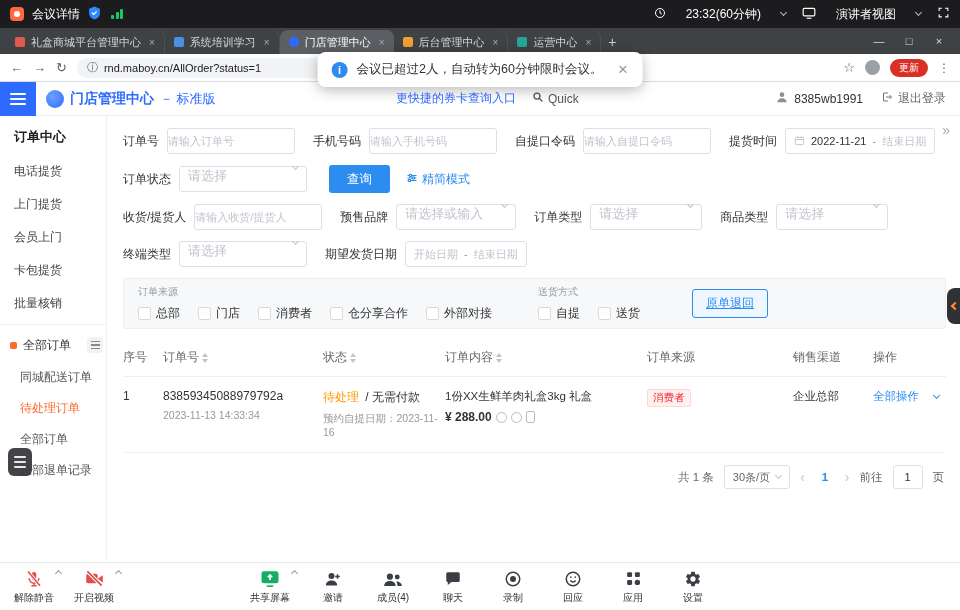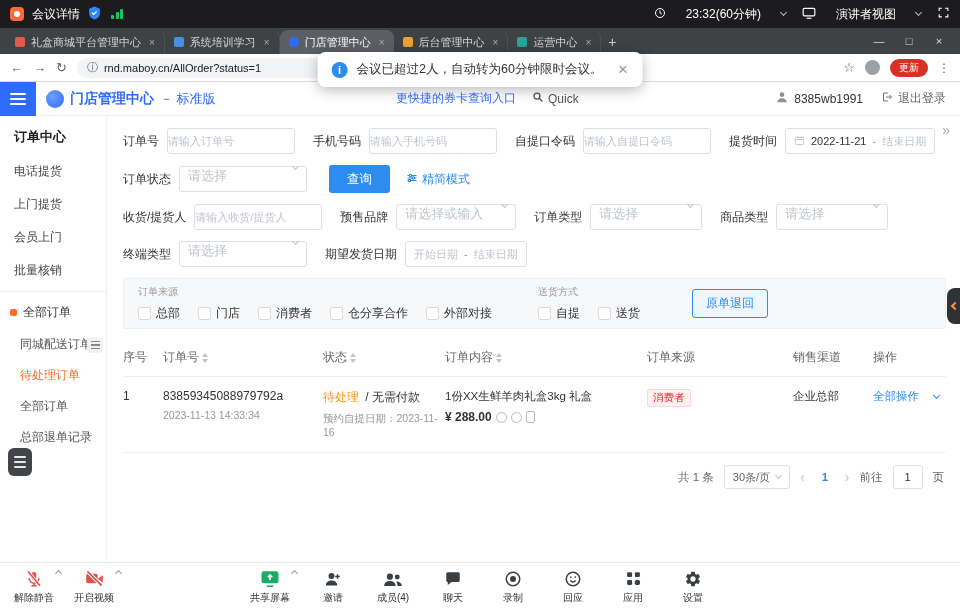--- a/index.html
+++ b/index.html
@@ -82,21 +82,21 @@
   .dr-sep { color:#999; }
   .dr-ph { color:#c0c4cc; }
   .btn-primary { background:#2d8cf0; color:#fff; border:none; height:28px; padding:0 18px; border-radius:3px; font-size:12.5px; margin-left:4px; font-family:inherit; }
   .simple-mode { color:#2d8cf0; display:flex; align-items:center; gap:4px; font-size:12px; margin-left:16px; }
 
   .source-panel { margin-top:4px; background:#f7f8fa; border:1px solid #edeff2; border-radius:2px; display:flex; align-items:center; padding:6px 14px; gap:46px; }
   .sp-label { font-size:10px; color:#999; margin-bottom:6px; }
   .sp-opts { display:flex; gap:18px; }
   .cb { display:flex; align-items:center; gap:5px; font-size:12px; color:#333; }
   .cb .box { width:13px; height:13px; border:1px solid #d9d9d9; border-radius:2px; background:#fff; flex:none; }
-  .btn-ghost { border:1px solid #2d8cf0; color:#2d8cf0; background:#eef6ff; border-radius:3px; padding:5px 13px; font-size:12px; margin-left:6px; font-family:inherit; }
+  .btn-ghost { border:1px solid #2d8cf0; color:#2d8cf0; background:#eef6ff; border-radius:3px; padding:5px 13px; font-size:12px; margin-left:6px; font-family:inherit;text-decoration:underline; }
 
   .table { margin-top:10px; font-size:12px; }
   .thead { display:flex; color:#666; padding:10px 0; border-bottom:1px solid #ebeef5; align-items:center; }
   .th { display:flex; align-items:center; gap:3px; }
   .sort { display:flex; flex-direction:column; }
   .sort i { display:block; width:0; height:0; border-left:3px solid transparent; border-right:3px solid transparent; }
   .sort .up { border-bottom:4px solid #c0c4cc; margin-bottom:2px; }
   .sort .dn { border-top:4px solid #c0c4cc; }
   .c1{width:40px}.c2{width:160px}.c3{width:122px}.c4{width:202px}.c5{width:146px}.c6{width:80px}.c7{flex:1}
   .trow { display:flex; padding:12px 0 14px; border-bottom:1px solid #f2f2f2; align-items:flex-start; color:#333; }
@@ -279,20 +279,21 @@
       </span>
     </div>
   </div>
 
   <div class="pagebody">
     <aside>
       <div class="side-title">订单中心</div>
       <div class="side-item">电话提货</div>
       <div class="side-item">上门提货</div>
       <div class="side-item">会员上门</div>
+      <div class="side-item">卡包提货</div>
       <div class="side-item">批量核销</div>
       <div class="side-divider"></div>
       <div class="side-group">
         <span class="side-bullet"></span>
         <span>全部订单</span>
       </div>
       <div class="side-sub">同城配送订单</div>
       <div class="side-sub active">待处理订单</div>
       <div class="side-sub">全部订单</div>
       <div class="side-sub">总部退单记录</div>

